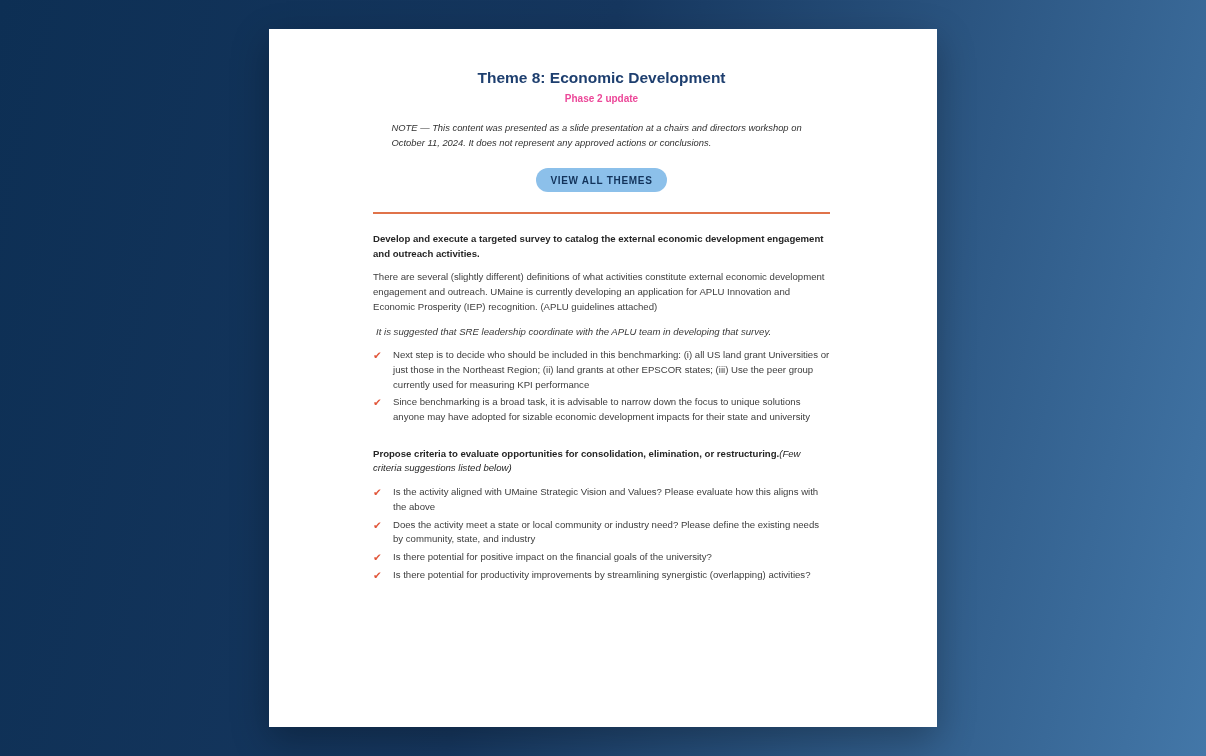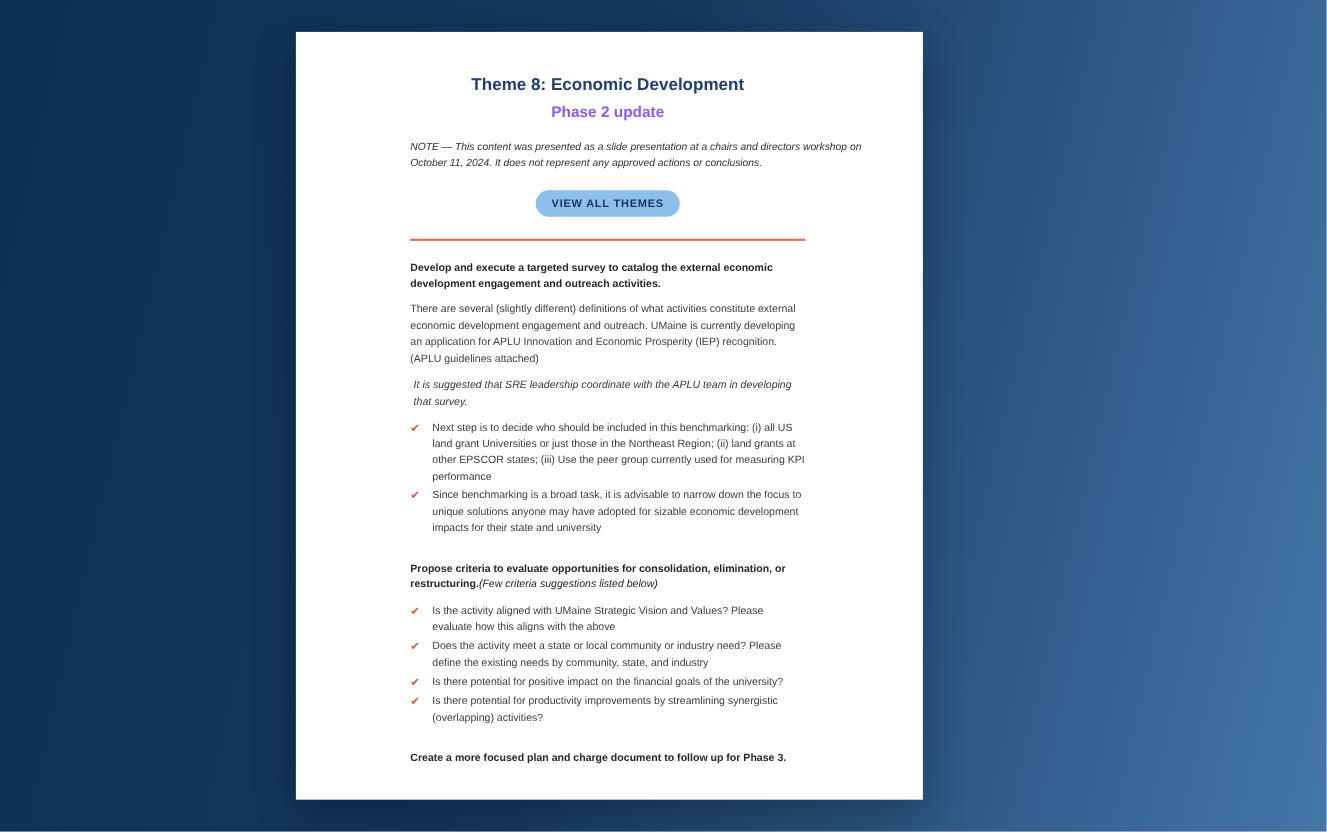--- a/index.html
+++ b/index.html
@@ -5,38 +5,38 @@
   * { margin: 0; padding: 0; box-sizing: border-box; }
   html, body { width: 1206px; height: 756px; overflow: hidden; }
   body {
     font-family: "Liberation Sans", sans-serif;
     background: linear-gradient(103deg, #0d2f54 0%, #16375f 45%, #4377a8 100%);
     position: relative;
   }
   .card {
     position: absolute;
     left: 269px; top: 29px;
-    width: 570px; height: 698px;
+    width: 668px; height: 698px;
     background: #ffffff;
     box-shadow: 0 12px 35px rgba(0,0,0,0.28);
     padding: 39px 107px 0 104px;
     overflow: hidden;
   }
   .doc-title {
     font-size: 15.5px;
     font-weight: 700;
     color: #1e3f6f;
     text-align: center;
     line-height: 19px;
   }
   .doc-subtitle {
     margin-top: 6px;
-    font-size: 14px;
+    font-size: 10px;
     font-weight: 700;
-    color: #8b5cf6;
+    color: #ec4899;
     text-align: center;
   }
   .note {
     margin: 16px auto 0;
     width: 420px;
     font-size: 9.4px;
     font-style: italic;
     color: #313131;
     text-align: left;
     line-height: 15px;
@@ -139,16 +139,15 @@
         <li>
         <span class="check-icon">✔</span>
         <span class="li-text">Is there potential for positive impact on  the financial goals of the university?</span>
       </li>
         <li>
         <span class="check-icon">✔</span>
         <span class="li-text">Is there potential for productivity improvements by streamlining synergistic (overlapping) activities?</span>
       </li>
       </ul>
 
-    <p class="closing">Create a more focused plan and charge document to follow up for Phase 3.</p>
 
   </div>
 </div>
 
 </body></html>

